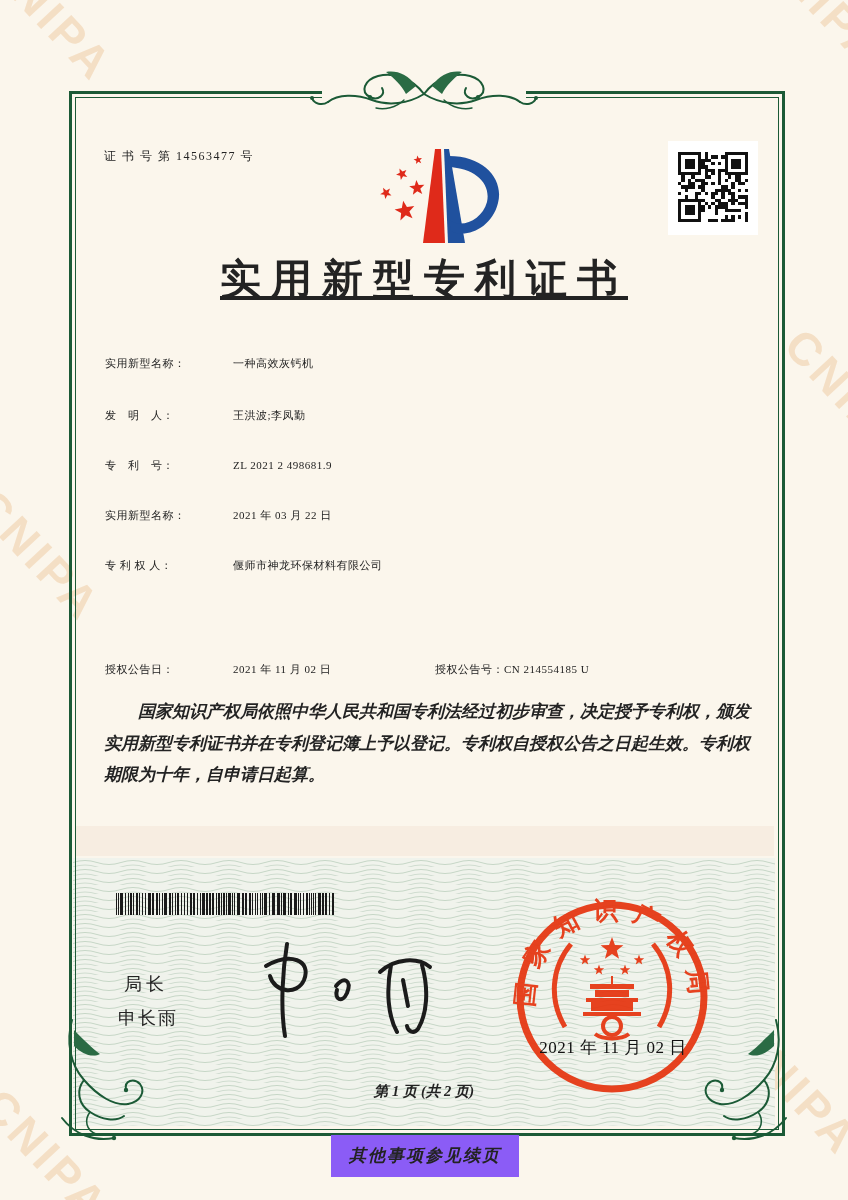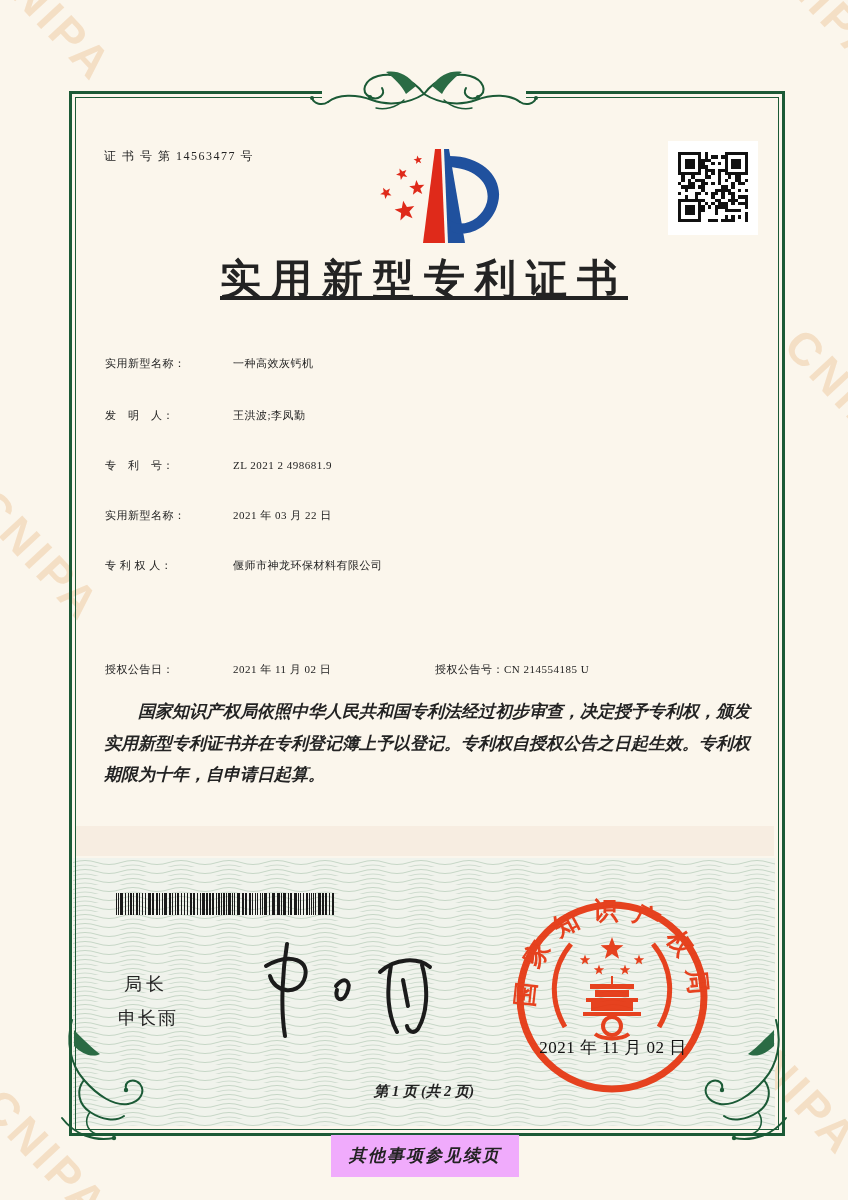--- a/index.html
+++ b/index.html
@@ -35,21 +35,21 @@
   .barcode{position:absolute;left:116px;top:893px;z-index:3;}
   .director-title{position:absolute;left:118px;top:972px;font-size:18px;letter-spacing:4px;z-index:3;
                   font-family:"Liberation Sans","DejaVu Sans",sans-serif;margin-left:6px;}
   .director-name{position:absolute;left:118px;top:1006px;font-size:18px;letter-spacing:2px;z-index:3;
                  font-family:"Liberation Sans","DejaVu Sans",sans-serif;}
   .signature{position:absolute;left:232px;top:936px;z-index:3;}
   .seal{position:absolute;left:507px;top:892px;z-index:3;}
   .seal-date{position:absolute;left:522px;top:1036px;width:182px;text-align:center;font-size:17px;
              color:#121212;z-index:5;letter-spacing:.5px;}
   .page-info{position:absolute;left:73px;top:1082px;width:702px;text-align:center;font-size:14.5px;z-index:3;}
-  .cont-box{position:absolute;left:331px;top:1135px;width:188px;height:42px;background:#f0abfc;
+  .cont-box{position:absolute;left:331px;top:1135px;width:188px;height:42px;background:#8b5cf6;
             text-align:center;line-height:42px;font-size:17px;letter-spacing:2px;z-index:3;}
 </style>
 </head>
 <body>
 
 <div class="page">
 
   <div class="wm" style="left:-30px;top:-12px">CNIPA</div>
   <div class="wm" style="left:742px;top:-26px">CNIPA</div>
   <div class="wm" style="left:768px;top:368px">CNIPA</div>

